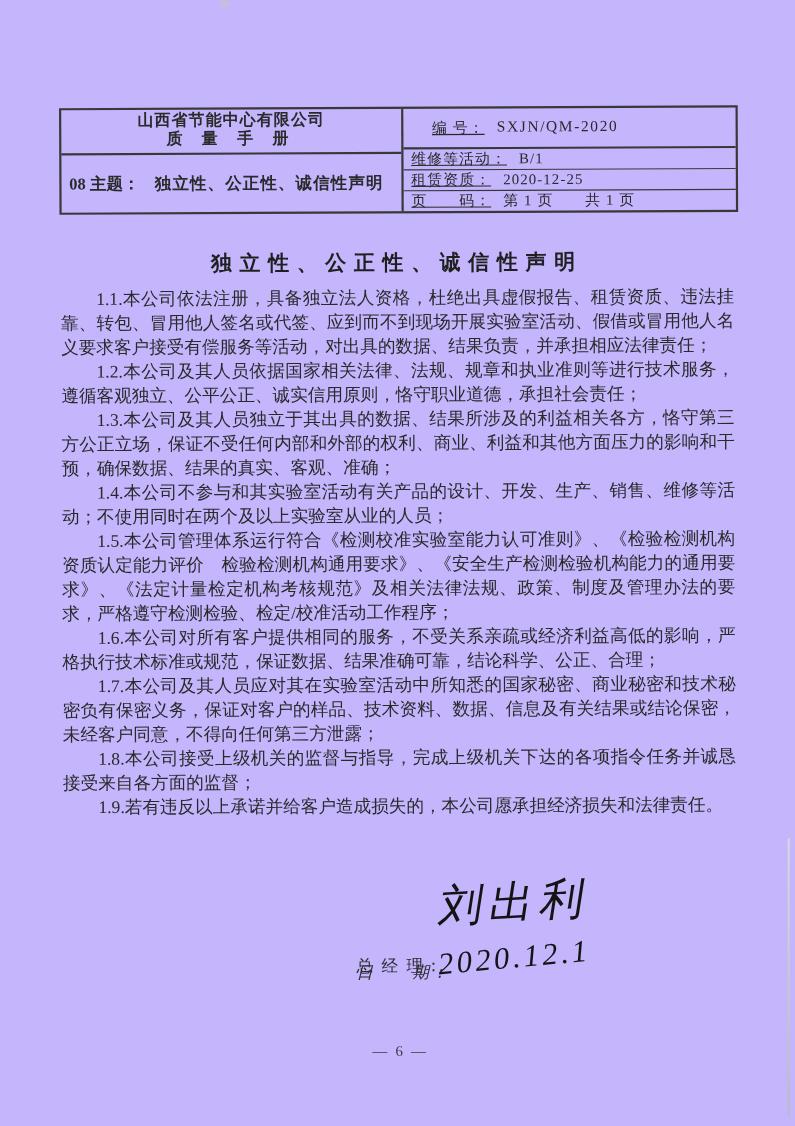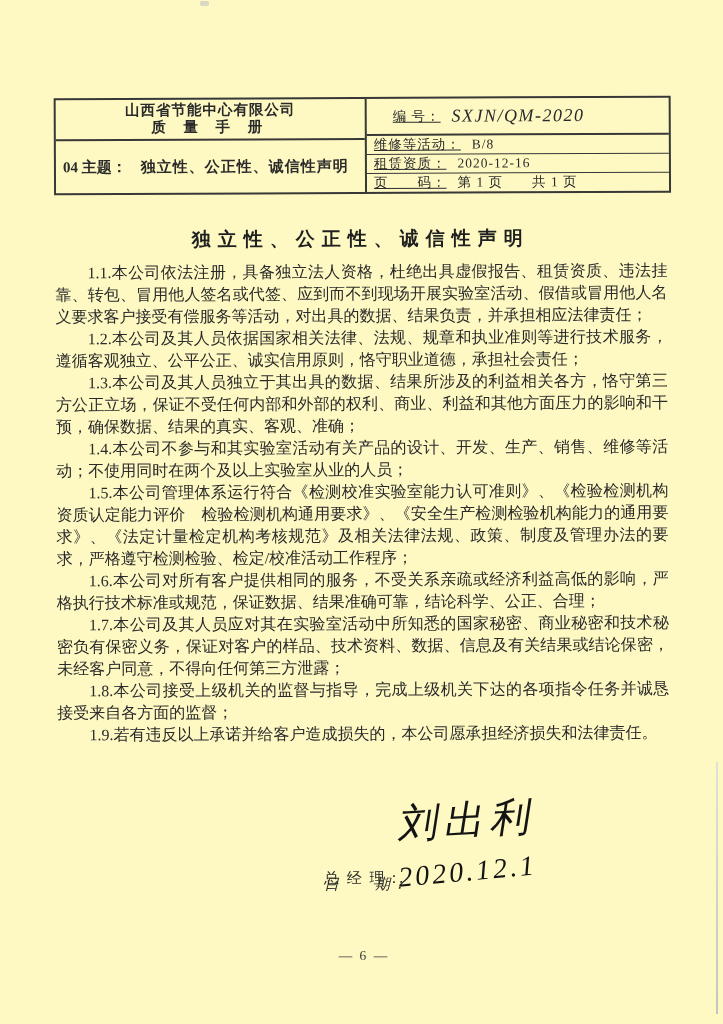--- a/index.html
+++ b/index.html
@@ -5,21 +5,21 @@
   html, body {
     margin: 0; padding: 0;
     width: 723px; height: 1024px;
     background: #fdfdfc;
     overflow: hidden;
     font-family: "Liberation Serif", "DejaVu Serif", serif;
     color: #2a2a2a;
   }
   .page {
     position: absolute; inset: 0;
-    background: #fef9c3;
+    background: #c4b5fd;
   }
   .content-rotate {
     position: absolute; inset: 0;
     transform: rotate(-0.25deg);
     transform-origin: 50% 40%;
   }
   
   .header-table {
     position: absolute; left: 55px; top: 97px;
     width: 613px; height: 93px;
@@ -63,23 +63,22 @@
   .ht-row.first {
     height: 37px;
     border-bottom: 2px solid #383838;
     padding-left: 26px;
   }
   .ht-row.mid { height: 19px; }
   .ht-row.last { flex: 1; border-bottom: none; }
   .ht-row .lab { letter-spacing: 1px; text-decoration: underline; }
   .ht-row .val { margin-left: 11px; letter-spacing: 1px; }
   .ht-row.first .val {
-    font-style: italic;
     letter-spacing: 1.5px;
-    font-size: 18px;
+    font-size: 14px;
   }
   
   .doc-title {
     position: absolute; left: 0; top: 226px; width: 100%;
     text-align: center;
     font-size: 19px; font-weight: bold;
     letter-spacing: 7px;
     color: #1f1f1f;
   }
   
@@ -142,36 +141,36 @@
 
   <div class="content-rotate">
 
     <div class="header-table">
       <div class="ht-left">
         <div class="ht-company">
           <div class="line1">山西省节能中心有限公司</div>
           <div class="line2">质 量 手 册</div>
         </div>
         <div class="ht-subject">
-          <span>04 主题：</span>
+          <span>08 主题：</span>
           <span class="subject-value">独立性、公正性、诚信性声明</span>
         </div>
       </div>
       <div class="ht-right">
         <div class="ht-row first">
           <span class="lab">编 号：</span>
           <span class="val">SXJN/QM-2020</span>
         </div>
         <div class="ht-row mid">
           <span class="lab">维修等活动：</span>
-          <span class="val">B/8</span>
+          <span class="val">B/1</span>
         </div>
         <div class="ht-row mid">
           <span class="lab">租赁资质：</span>
-          <span class="val">2020-12-16</span>
+          <span class="val">2020-12-25</span>
         </div>
         <div class="ht-row last">
           <span class="lab">页　　码：</span>
           <span class="val">第 1 页　　共 1 页</span>
         </div>
       </div>
     </div>
 
     <div class="doc-title">独立性、公正性、诚信性声明</div>
 

